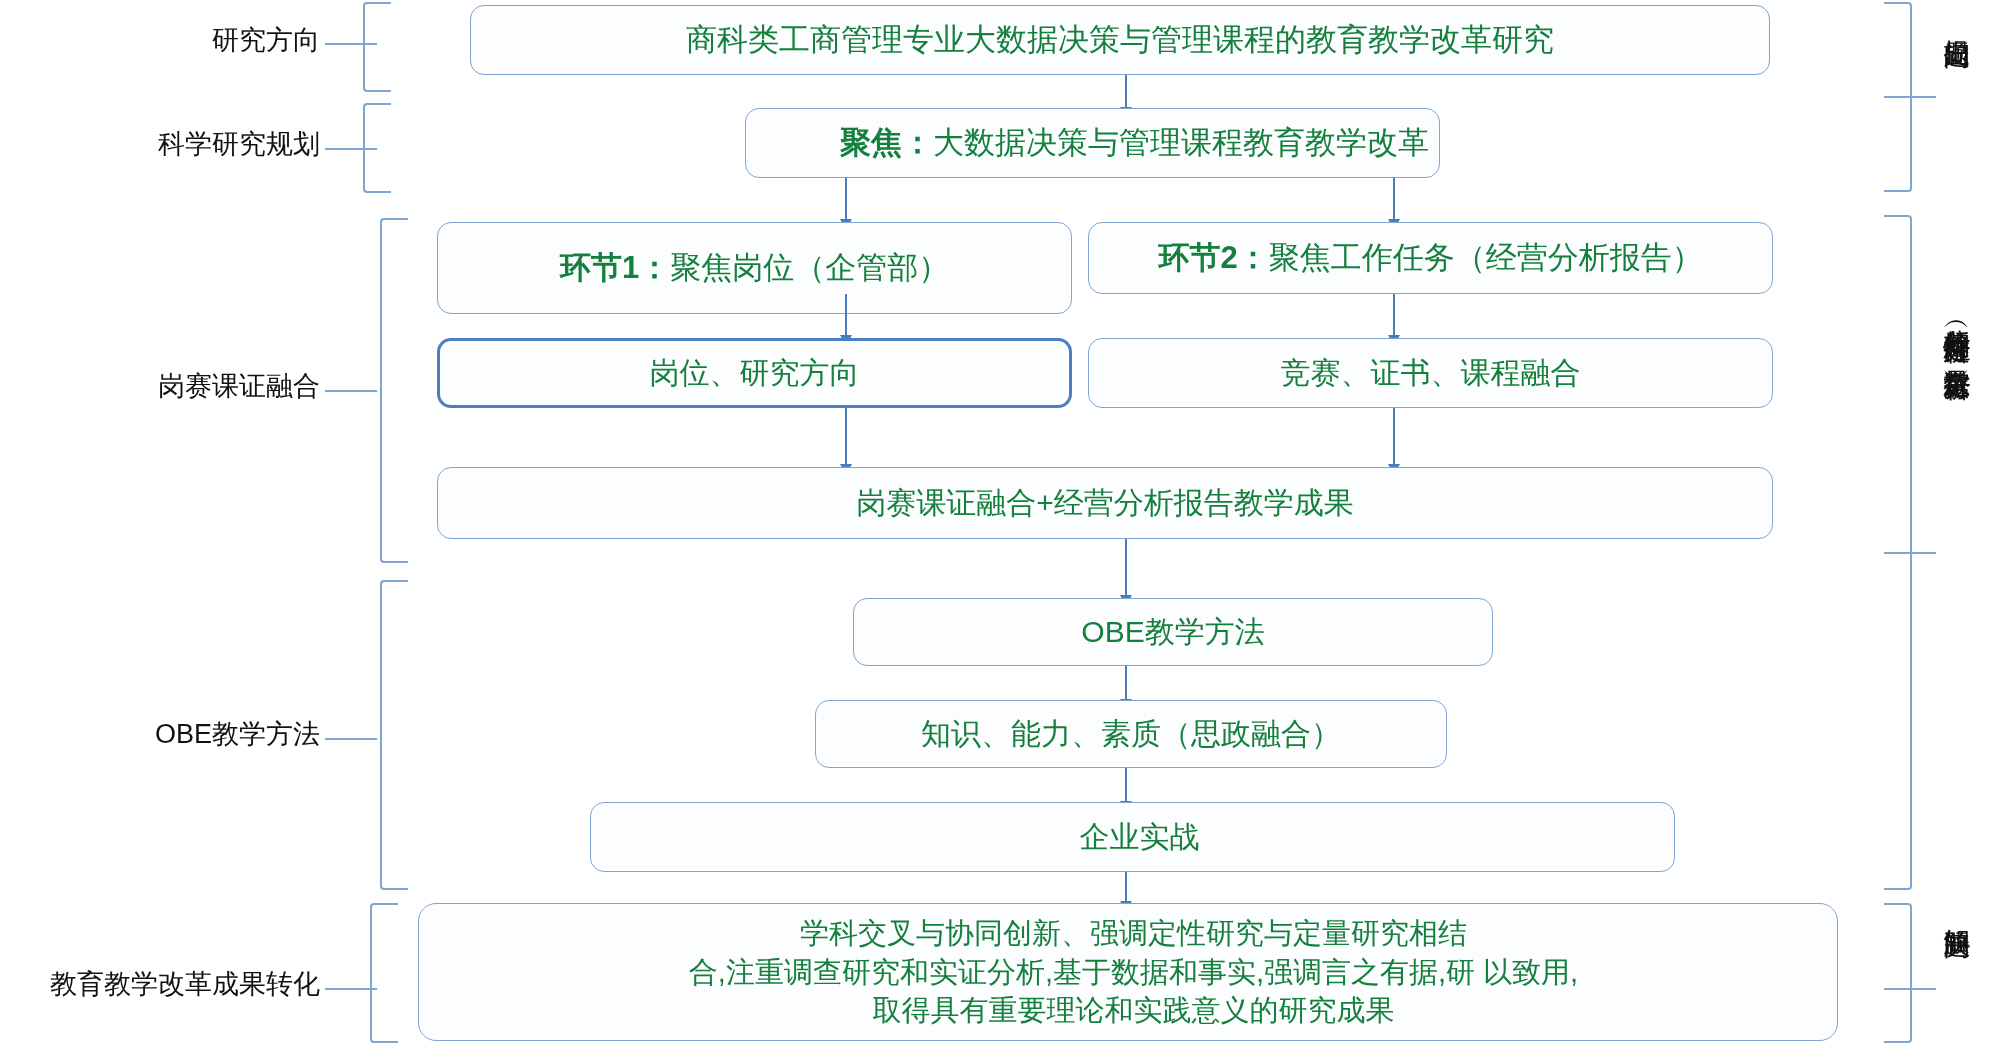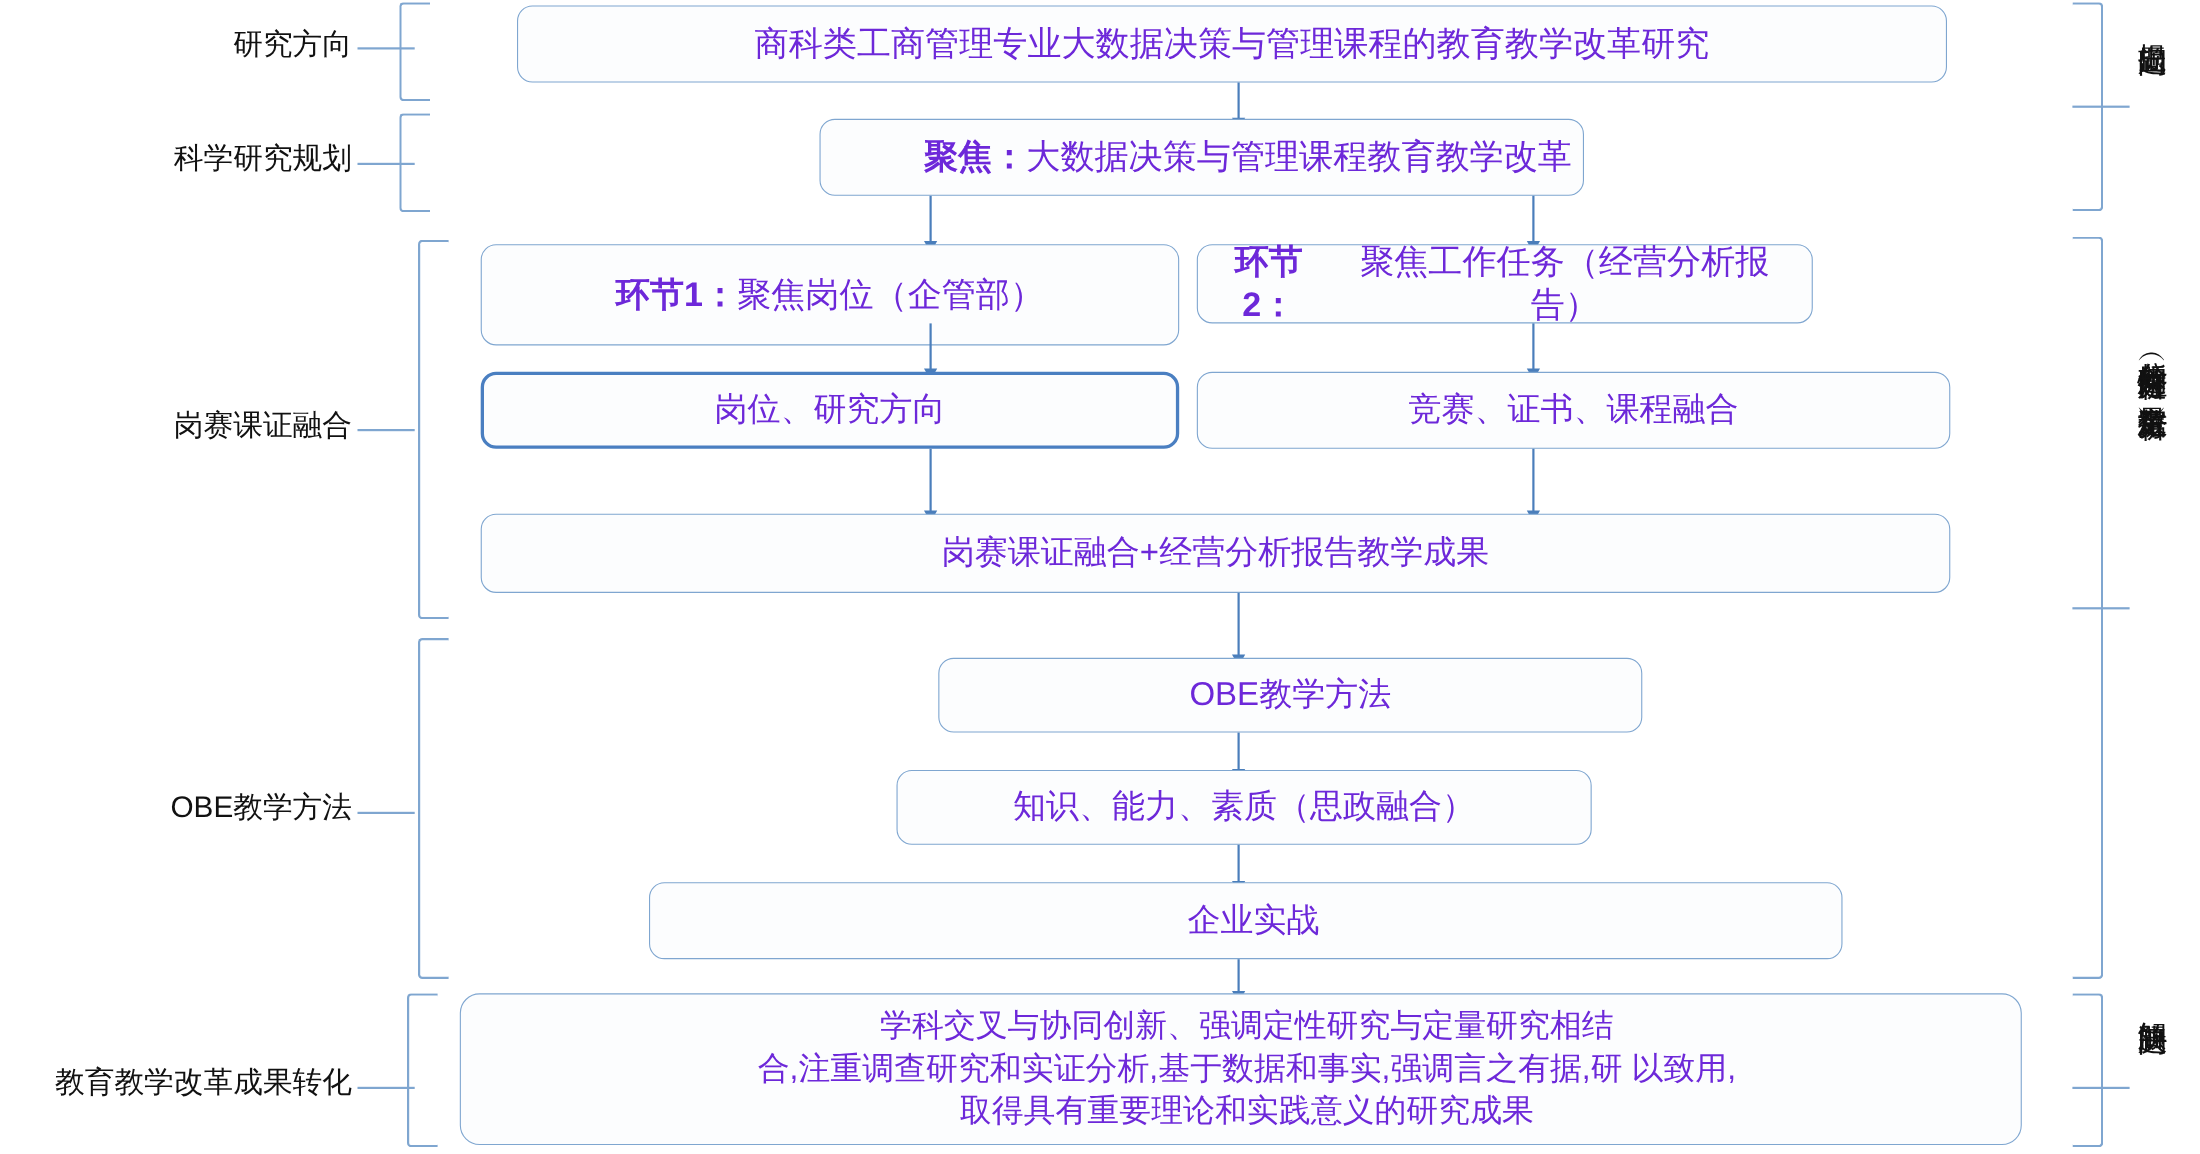--- a/index.html
+++ b/index.html
@@ -19,21 +19,21 @@
   
   .node {
     position: absolute;
     border: 1.6px solid #7FA6D0;
     border-radius: 14px;
     background: #FCFDFE;
     display: flex;
     align-items: center;
     justify-content: center;
     text-align: center;
-    color: #6d28d9;
+    color: #15803d;
     font-size: 30px;
     line-height: 1.25;
     padding: 4px 10px;
   }
   .node.strong {
     border: 3px solid #4A7FC1;
   }
   .node.bold-lead b { font-weight: bold; }
 
   
@@ -151,21 +151,21 @@
   <div class="arrow" style="left:1393px; top:178px;">
     <div class="shaft" style="height:42px;"></div>
     <div class="head" style="top:41px;"></div>
   </div>
 
   <div class="node bold-lead" style="left:437px; top:222px; width:635px; height:92px; font-size:31px;">
     <b>环节1：</b>
       <span>聚焦岗位（企管部）</span>
   </div>
 
-  <div class="node bold-lead" style="left:1088px; top:222px; width:560px; height:72px; font-size:31px;">
+  <div class="node bold-lead" style="left:1088px; top:222px; width:685px; height:72px; font-size:31px;">
     <b>环节2：</b>
       <span>聚焦工作任务（经营分析报告）</span>
   </div>
 
   <div class="arrow" style="left:845px; top:294px;">
     <div class="shaft" style="height:42px;"></div>
     <div class="head" style="top:41px;"></div>
   </div>
   <div class="arrow" style="left:1393px; top:294px;">
     <div class="shaft" style="height:42px;"></div>

